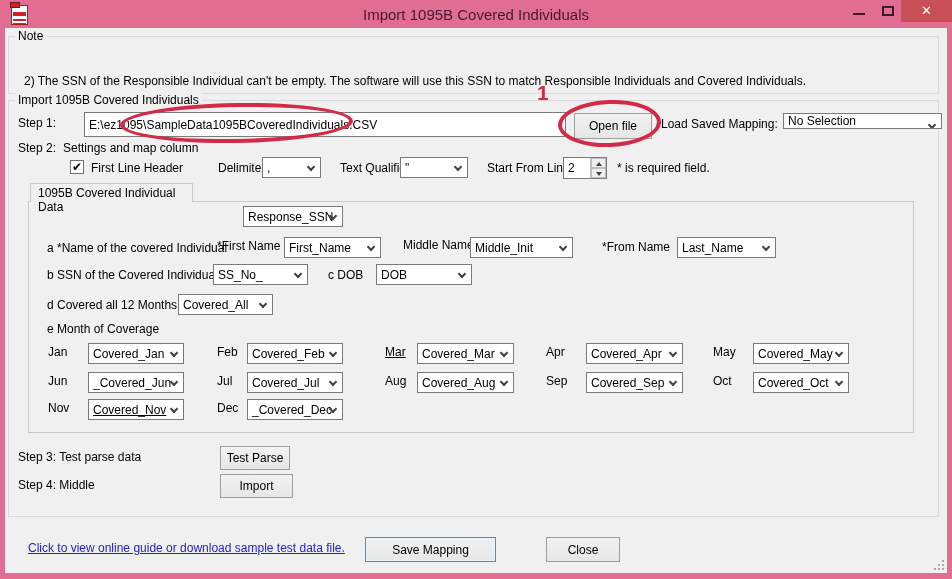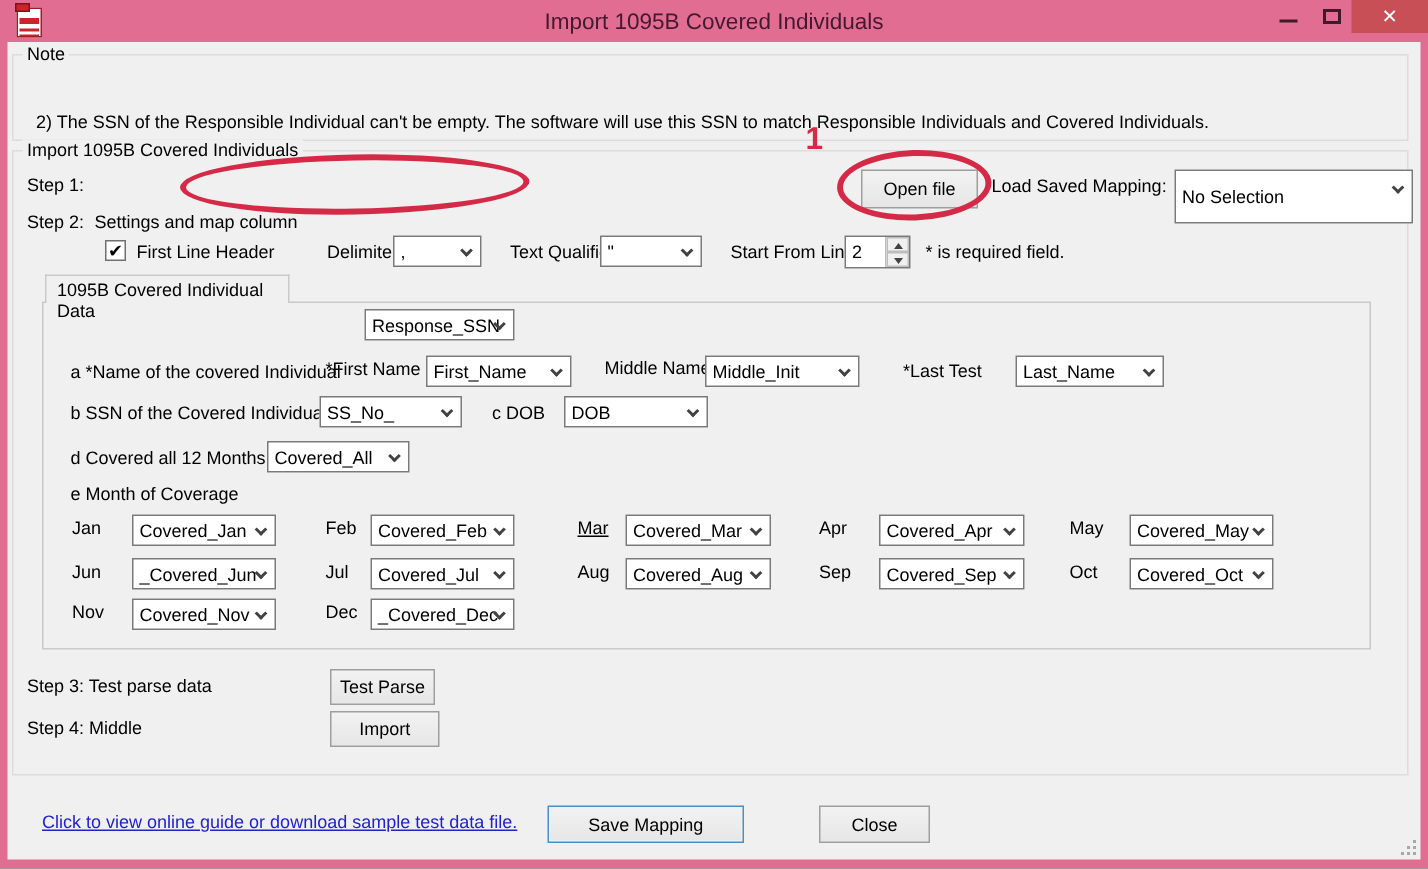--- a/index.html
+++ b/index.html
@@ -92,23 +92,24 @@
     <div class="grp" style="left:3px;top:8px;width:931px;height:58px;">
       <span class="grp-label">Note</span>
       <div class="lbl" style="left:15px;top:37px;">2) The SSN of the Responsible Individual can't be empty. The software will use this SSN to match Responsible Individuals and Covered Individuals.</div>
     </div>
 
     <div class="grp" style="left:3px;top:72px;width:931px;height:417px;">
       <span class="grp-label">Import 1095B Covered Individuals</span>
     </div>
 
     <div class="lbl" style="left:13px;top:88px;">Step 1:</div>
+    <input class="tbox" style="left: 79px; top: 84px; width: 482px; height: 25px;" value="E:\ez1095\SampleData1095BCoveredIndividuals.CSV">
     <div class="btn" style="left:569px;top:85px;width:78px;height:26px;">Open file</div>
     <div class="lbl" style="left:656px;top:89px;">Load Saved Mapping:</div>
-    <div class="combo" style="left:778px;top:85px;width:159px;height:36px;">
+    <div class="combo" style="left:778px;top:85px;width:159px;height:16px;">
       <span>No Selection</span>
       <i class="chev" style="top:8px;"></i>
     </div>
 
     <div class="lbl" style="left:13px;top:113px;">Step 2:</div>
     <div class="lbl" style="left:58px;top:113px;">Settings and map column</div>
 
     <div class="chk" style="left:65px;top:132px;">
       <span>✔</span>
     </div>
@@ -152,21 +153,21 @@
     <div class="lbl" style="left:212px;top:211px;">*First Name</div>
     <div class="combo" style="left:279px;top:209px;width:97px;">
       <span>First_Name</span>
       <i class="chev"></i>
     </div>
     <div class="lbl" style="left:398px;top:210px;">Middle Name</div>
     <div class="combo" style="left:465px;top:209px;width:103px;">
       <span>Middle_Init</span>
       <i class="chev"></i>
     </div>
-    <div class="lbl" style="left:597px;top:212px;">*Last Test</div>
+    <div class="lbl" style="left:597px;top:212px;">*From Name</div>
     <div class="combo" style="left:672px;top:209px;width:99px;">
       <span>Last_Name</span>
       <i class="chev"></i>
     </div>
 
     <div class="lbl" style="left:42px;top:240px;">b SSN of the Covered Individual</div>
     <div class="combo" style="left:208px;top:236px;width:95px;">
       <span>SS_No_</span>
       <i class="chev"></i>
     </div>
@@ -230,21 +231,21 @@
       <span>Covered_Sep</span>
         <i class="chev"></i>
       </div>
     <div class="lbl" style="left:708px;top:346px;">Oct</div>
     <div class="combo" style="left:748px;top:344px;width:96px;">
       <span>Covered_Oct</span>
         <i class="chev"></i>
       </div>
 
     <div class="lbl" style="left:43px;top:373px;">Nov</div>
-    <div class="combo" style="left:83px;top:371px;width:96px;">
+    <div class="combo" style="left:83px;top:371px;width:96px;text-decoration:underline;">
       <span>Covered_Nov</span>
         <i class="chev"></i>
       </div>
     <div class="lbl" style="left:212px;top:373px;">Dec</div>
     <div class="combo" style="left:242px;top:371px;width:96px;">
       <span>_Covered_Dec</span>
         <i class="chev"></i>
       </div>
 
     <div class="lbl" style="left:13px;top:422px;">Step 3: Test parse data</div>

